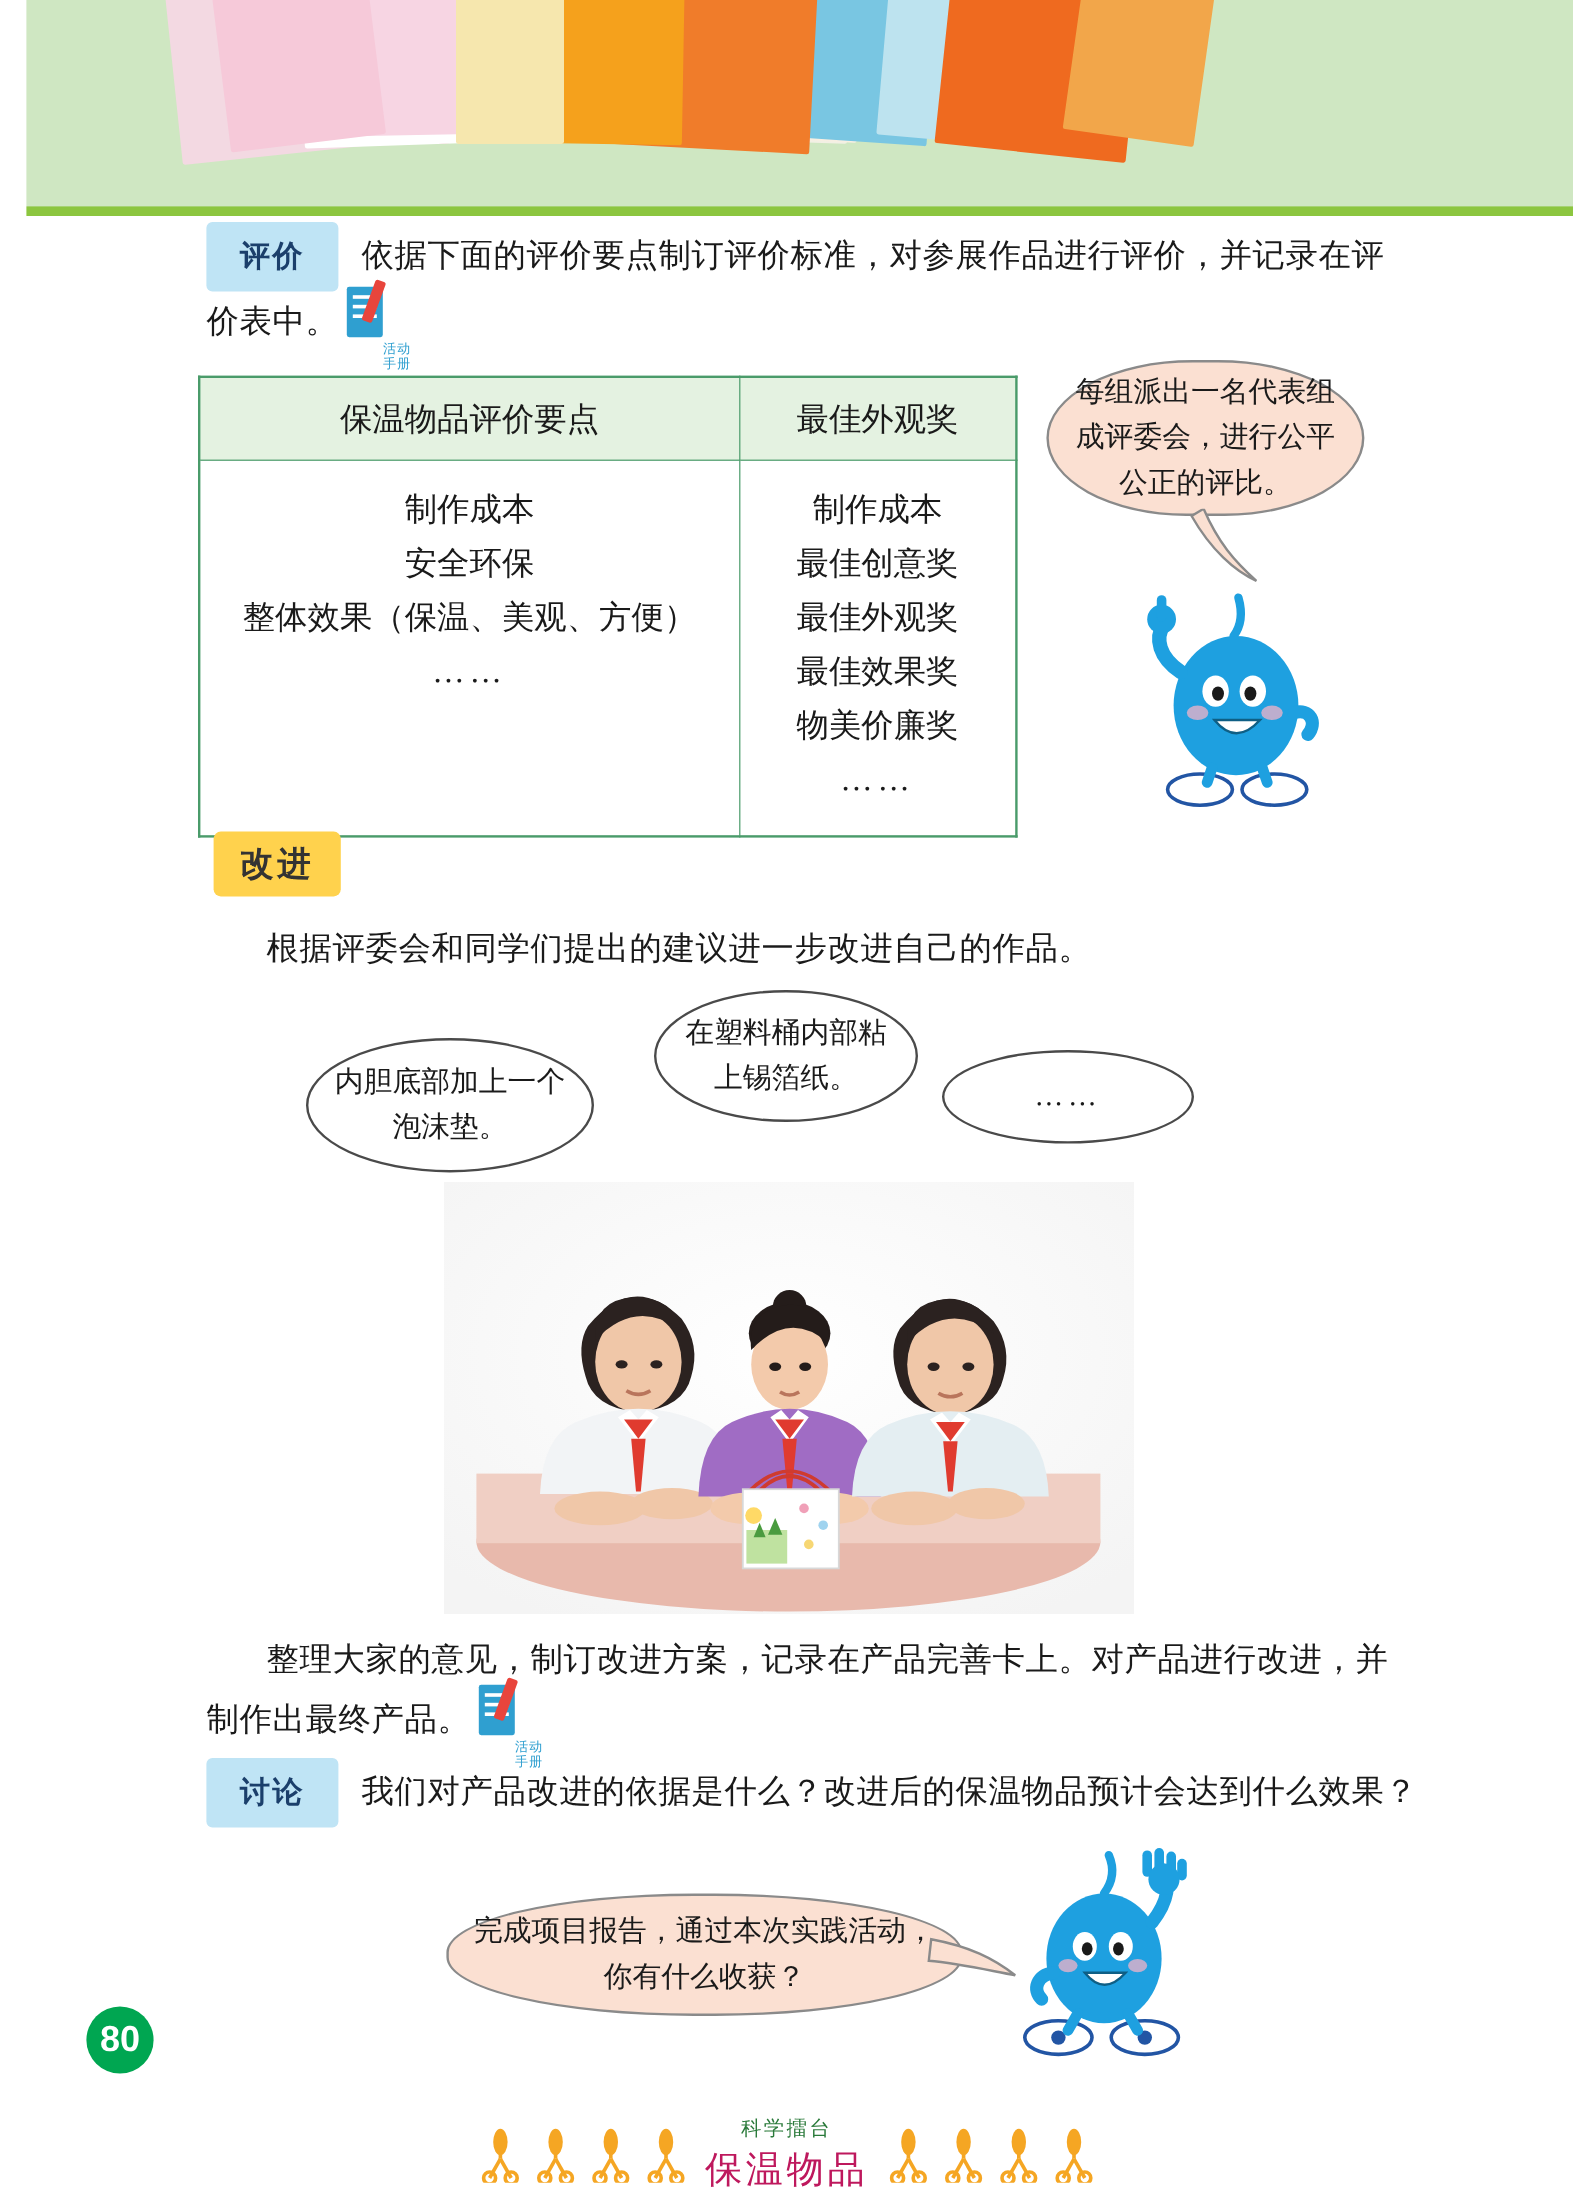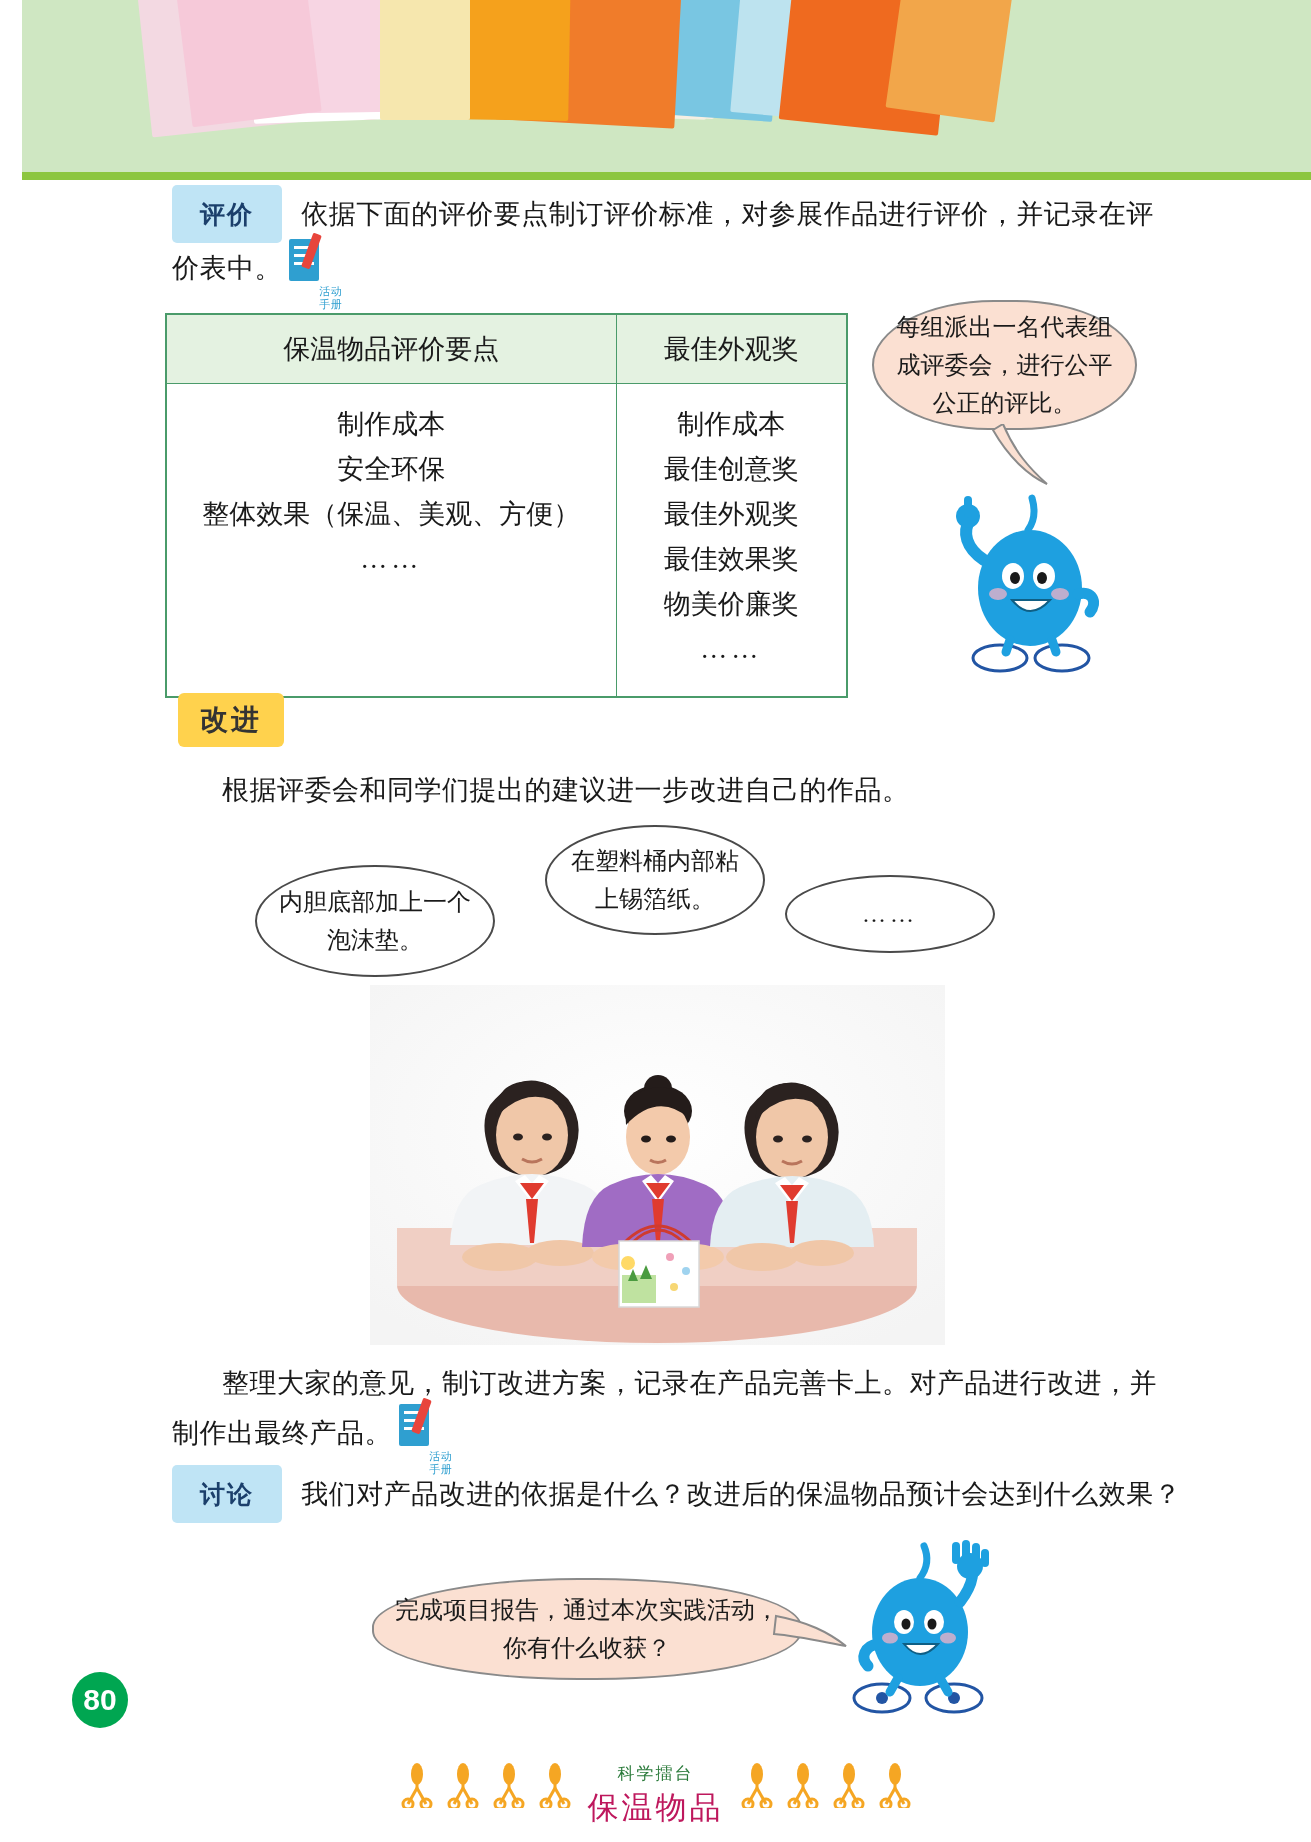--- a/index.html
+++ b/index.html
@@ -216,20 +216,21 @@
   .footer .f-big {
     font-size: 31px;
     color: #be185d;
     font-family: "Liberation Sans", sans-serif;
     font-weight: normal;
     letter-spacing: 3px;
     margin-top: 2px;
   }
   .footer-wrap {
     display: flex;
+    align-items: center;
     justify-content: center;
     gap: 16px;
   }
   .scissor-row { display: flex; gap: 12px; }
 </style>
 </head>
 <body>
 
 <div class="top-banner">
   <div class="paper" style="left:355px;top:-118px;width:230px;height:232px;background:#e8466a;transform:rotate(-3deg);"></div>

